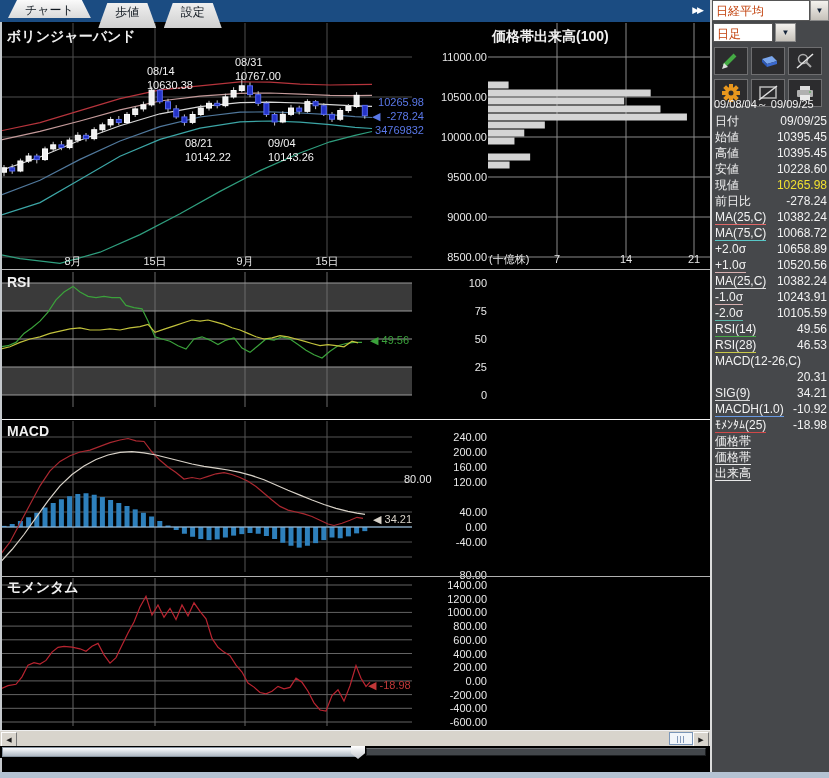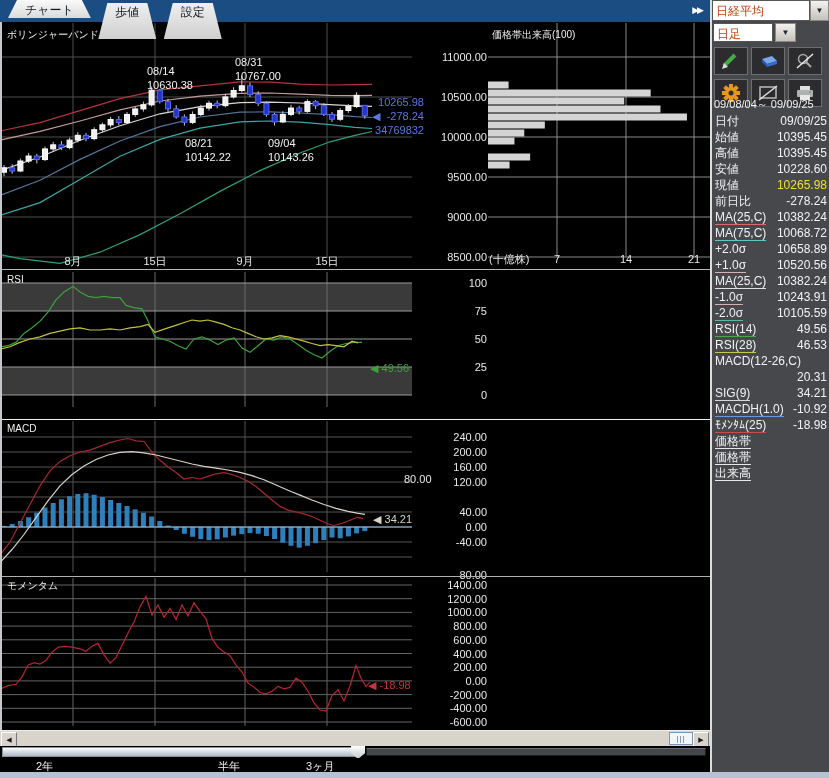--- a/index.html
+++ b/index.html
@@ -1,32 +1,32 @@
 <!DOCTYPE html>
 <html><head>
 <meta charset="utf-8">
 <style>
   html,body{margin:0;padding:0;background:#000;}
   .app{position:relative;width:829px;height:778px;background:#000;overflow:hidden;
        font-family:"Liberation Sans","DejaVu Sans",sans-serif;}
   
   .tabbar{position:absolute;left:0;top:0;width:710px;height:22px;background:#1b4c82;
           padding-left:8px;box-sizing:border-box;white-space:nowrap;z-index:10;}
-  .tab{display:inline-block;vertical-align:top;height:36px;margin-top:3px;margin-right:3px;
+  .tab{display:inline-block;vertical-align:top;height:25px;margin-top:3px;margin-right:3px;
        padding:0 17px;background:linear-gradient(#efefef,#cfcfcf);color:#101820;
        font-size:12px;line-height:19px;text-align:center;cursor:pointer;
        clip-path:polygon(9px 0,calc(100% - 9px) 0,100% 100%,0 100%);}
   .tab.active{height:18px;margin-top:0;line-height:21px;background:linear-gradient(#fafafa,#dadada);}
   .tab-overflow{position:absolute;right:8px;top:5px;color:#fff;font-size:9px;letter-spacing:-2px;cursor:pointer;}
   
   #chart-svg{position:absolute;left:0;top:0;z-index:1;}
   .left-edge{position:absolute;left:0;top:22px;width:2px;height:750px;background:#c4c8cc;z-index:4;}
   .clabel{position:absolute;font-size:11px;line-height:12px;color:#e8e8e8;white-space:pre;z-index:3;}
   .anno{position:absolute;font-size:11px;line-height:14px;color:#f2f2f2;white-space:pre;z-index:3;}
-  .ptitle{position:absolute;font-size:10px;color:#f0f0f0;z-index:3;white-space:pre;}
+  .ptitle{position:absolute;font-size:14px;color:#f0f0f0;z-index:3;white-space:pre;font-weight:bold;}
   .t-main{left:7px;top:28px}.t-vol{left:492px;top:28px}.t-rsi{left:7px;top:274px}
   .t-macd{left:7px;top:423px}.t-mom{left:7px;top:579px}
   .sep{position:absolute;left:0;width:710px;height:1px;z-index:3;}
   
   .hscroll{position:absolute;left:0;top:730px;width:710px;height:16px;background:#d8d4cc;
            border-top:1px solid #eee;box-sizing:border-box;z-index:6;}
   .sbtn{position:absolute;top:1px;width:14px;height:13px;background:#d8d4cc;
         border:1px solid;border-color:#fdfdfd #787878 #787878 #fdfdfd;
         font-size:7px;line-height:13px;text-align:center;color:#1a1a1a;cursor:pointer;}
   .sbtn.l{left:1px}.sbtn.r{right:1px}
@@ -347,21 +347,21 @@
       <div class="clabel" style="left: 358px; top: 124px; width: 66px; text-align: right; color: rgb(90, 120, 232);">34769832</div>
       <div class="clabel" style="left: 489px; top: 253px;">(十億株)</div>
       <div class="clabel" style="left: 542px; top: 253px; width: 30px; text-align: center;">7</div>
       <div class="clabel" style="left: 611px; top: 253px; width: 30px; text-align: center;">14</div>
       <div class="clabel" style="left: 679px; top: 253px; width: 30px; text-align: center;">21</div>
       <div class="clabel" style="left: 404px; top: 277px; width: 83px; text-align: right;">100</div>
       <div class="clabel" style="left: 404px; top: 305px; width: 83px; text-align: right;">75</div>
       <div class="clabel" style="left: 404px; top: 333px; width: 83px; text-align: right;">50</div>
       <div class="clabel" style="left: 404px; top: 361px; width: 83px; text-align: right;">25</div>
       <div class="clabel" style="left: 404px; top: 389px; width: 83px; text-align: right;">0</div>
-      <div class="clabel" style="left: 370px; top: 334px; color: rgb(59, 162, 59); margin-top: 28px;">◀ 49.56</div>
+      <div class="clabel" style="left: 370px; top: 334px; color: rgb(59, 162, 59);">◀ 49.56</div>
       <div class="clabel" style="left: 404px; top: 431px; width: 83px; text-align: right;">240.00</div>
       <div class="clabel" style="left: 404px; top: 446px; width: 83px; text-align: right;">200.00</div>
       <div class="clabel" style="left: 404px; top: 461px; width: 83px; text-align: right;">160.00</div>
       <div class="clabel" style="left: 404px; top: 476px; width: 83px; text-align: right;">120.00</div>
       <div class="clabel" style="left: 404px; top: 473px; width: 83px; text-align: left;">80.00</div>
       <div class="clabel" style="left: 404px; top: 506px; width: 83px; text-align: right;">40.00</div>
       <div class="clabel" style="left: 404px; top: 521px; width: 83px; text-align: right;">0.00</div>
       <div class="clabel" style="left: 404px; top: 536px; width: 83px; text-align: right;">-40.00</div>
       <div class="clabel" style="left: 404px; top: 551px; width: 83px; text-align: right; margin-top: 18px;">-80.00</div>
       <div class="clabel" style="left: 373px; top: 513px; color: rgb(216, 210, 200);">◀ 34.21</div>
@@ -393,25 +393,20 @@
     <div class="sbtn l">◀</div>
     <div class="sgrip">|||</div>
     <div class="sbtn r">▶</div>
   </div>
 
   <div class="zoombar">
     <div class="zfill"></div>
     <div class="zrest"></div>
     <div class="zhandle"></div>
   </div>
-  <div class="rangelabels">
-    <span class="rlab" style="left:36px">2年</span>
-    <span class="rlab" style="left:218px">半年</span>
-    <span class="rlab" style="left:306px">3ヶ月</span>
-  </div>
   <div class="bottomstrip"></div>
 
   <div class="sidebar">
     <div class="combo1">
       <div class="combo-field">日経平均</div>
       <div class="combo-btn">▼</div>
     </div>
     <div class="combo2">
       <div class="combo-field">日足</div>
       <div class="combo-btn">▼</div>

